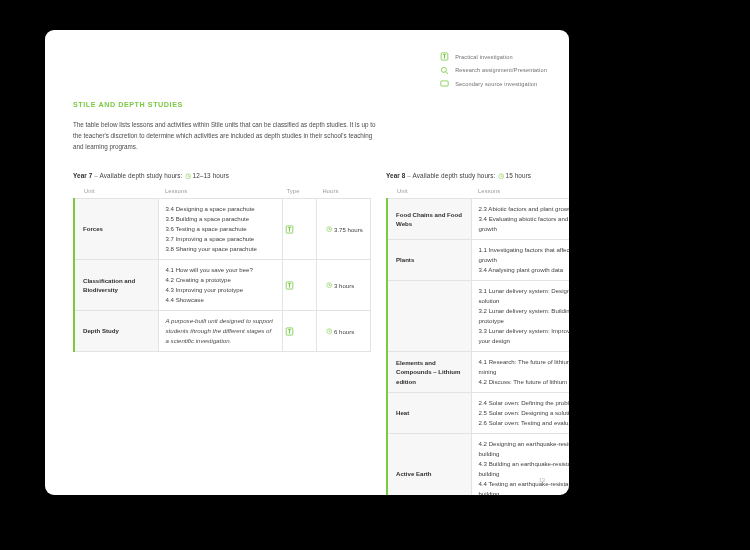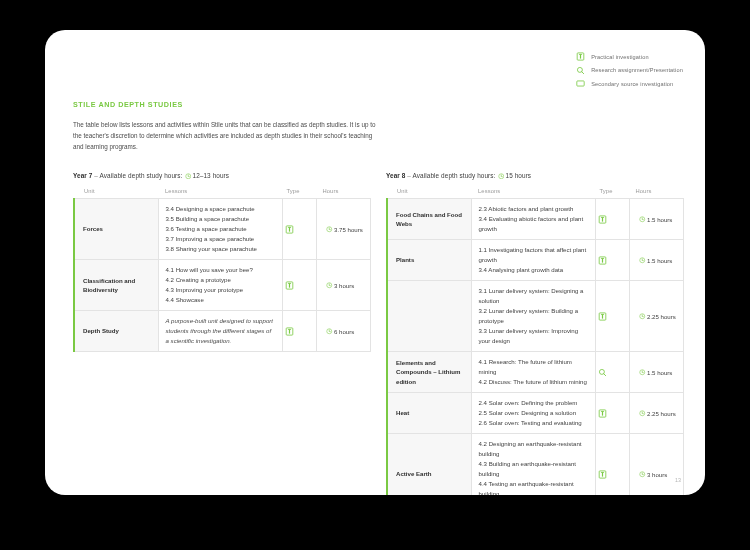--- a/index.html
+++ b/index.html
@@ -5,23 +5,23 @@
   html,body{margin:0;padding:0;}
   body{
     width:750px;height:550px;
     background:#000;
     font-family:"Liberation Sans", sans-serif;
     overflow:hidden;
   }
   #page{
     position:absolute;
     left:45px;top:30px;
-    width:660px;height:465px;
+    width:524px;height:465px;
     background:#ffffff;
-    border-radius:20px;
+    border-radius:9px;
     box-shadow:0 2px 14px rgba(0,0,0,.45);
     overflow:hidden;
   }
 
   
   .legend{
     position:absolute;right:22px;top:22px;
     display:flex;flex-direction:column;gap:4.5px;
   }
   .legend-row{display:flex;align-items:center;gap:6px;}

